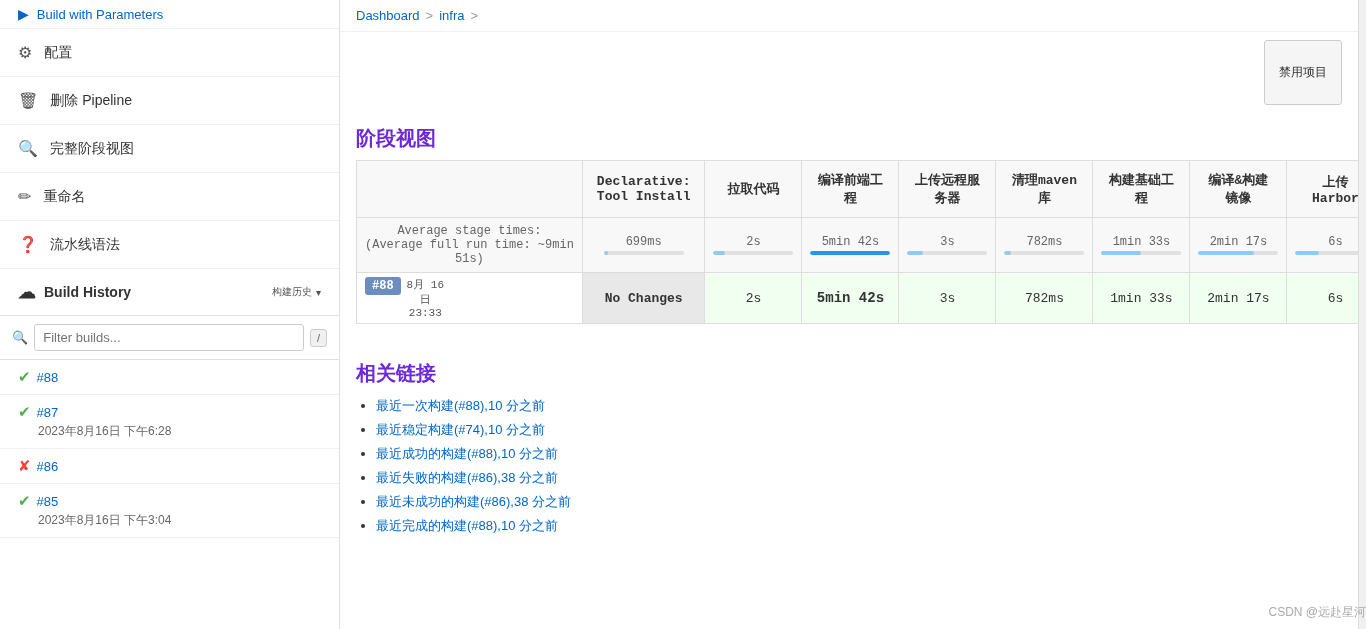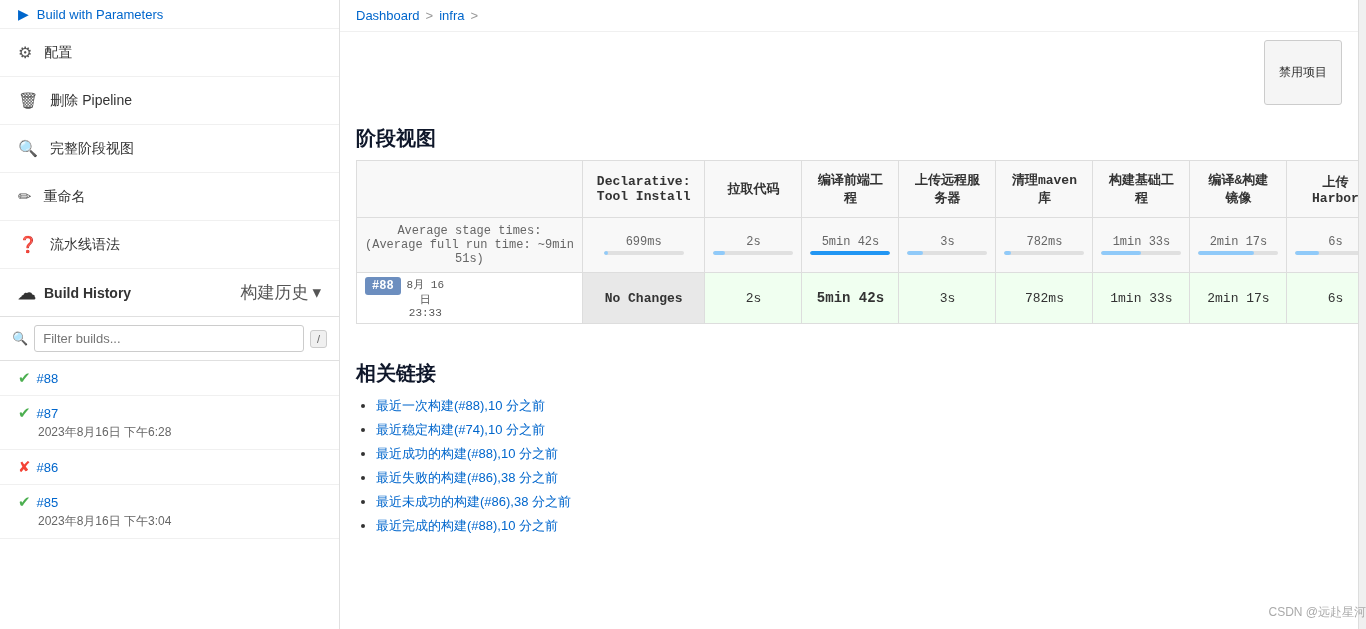--- a/index.html
+++ b/index.html
@@ -30,21 +30,21 @@
     .build-history-header {
       display: flex;
       align-items: center;
       justify-content: space-between;
       padding: 12px 18px;
       background: #fff;
       border-bottom: 1px solid #e0e0e0;
       cursor: pointer;
     }
     .build-history-header .left { display: flex; align-items: center; gap: 8px; font-weight: bold; font-size: 14px; }
-    .build-history-header .right { display: flex; align-items: center; gap: 4px; color: #555; font-size: 17px; margin-left: 12px; }
+    .build-history-header .right { display: flex; align-items: center; gap: 4px; color: #555; font-size: 10px; margin-left: 12px; }
 
     .filter-bar {
       display: flex;
       align-items: center;
       padding: 8px 12px;
       border-bottom: 1px solid #e0e0e0;
       gap: 6px;
     }
     .filter-bar input {
       flex: 1;
@@ -118,21 +118,21 @@
       border-radius: 3px;
       cursor: pointer;
       font-size: 12px;
       color: #333;
     }
 
     .section-title {
       font-size: 20px;
       font-weight: bold;
       padding: 12px 16px 8px 16px;
-      color: #0f172a;
+      color: #6d28d9;
     }
 
     
     .stage-view-wrap {
       padding: 0 16px 16px 16px;
       overflow-x: auto;
     }
     .stage-table {
       border-collapse: collapse;
       min-width: 650px;

